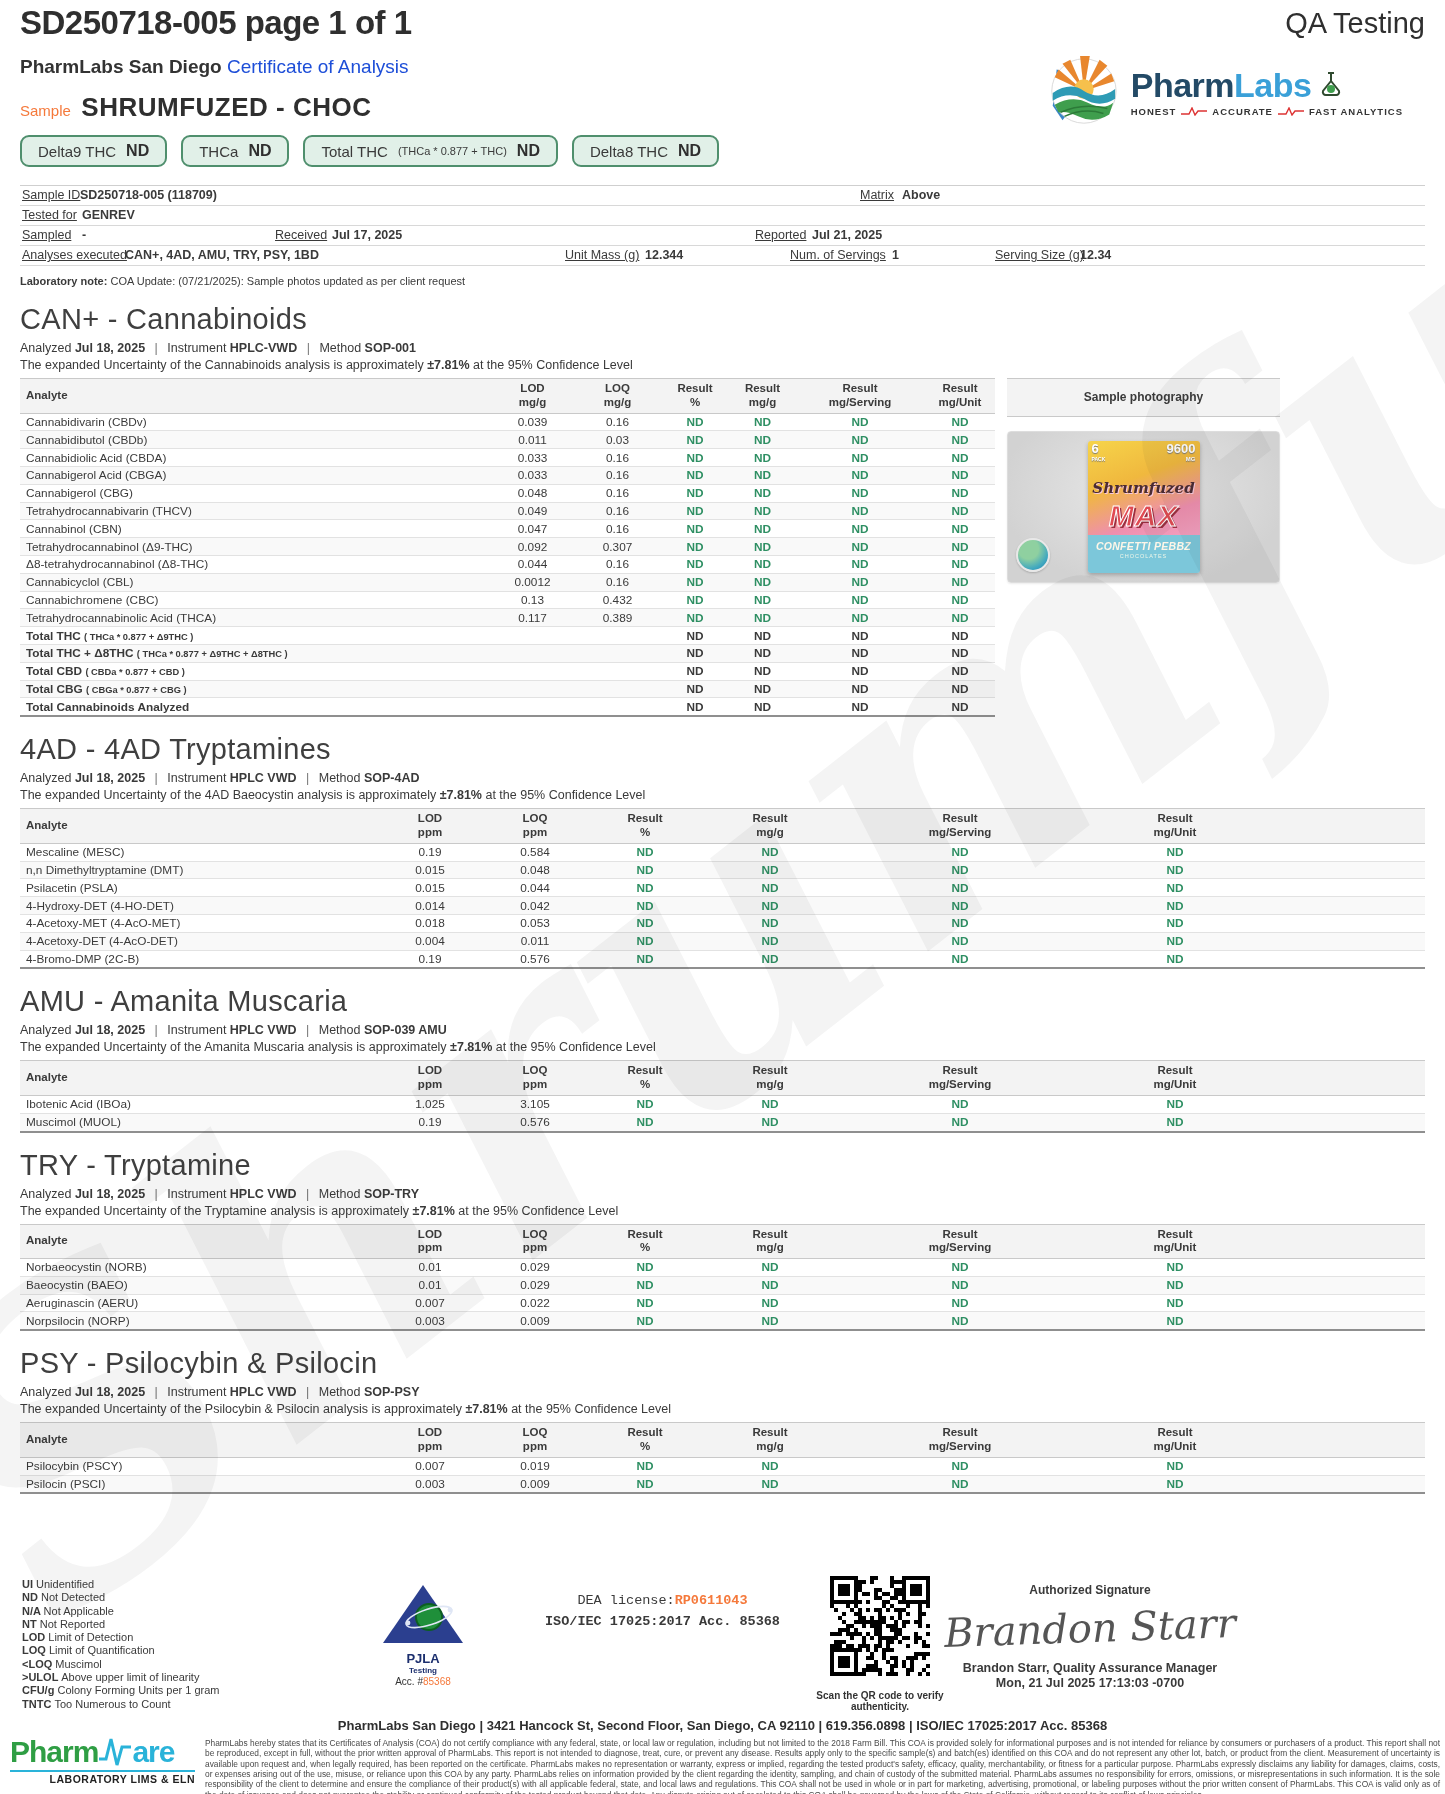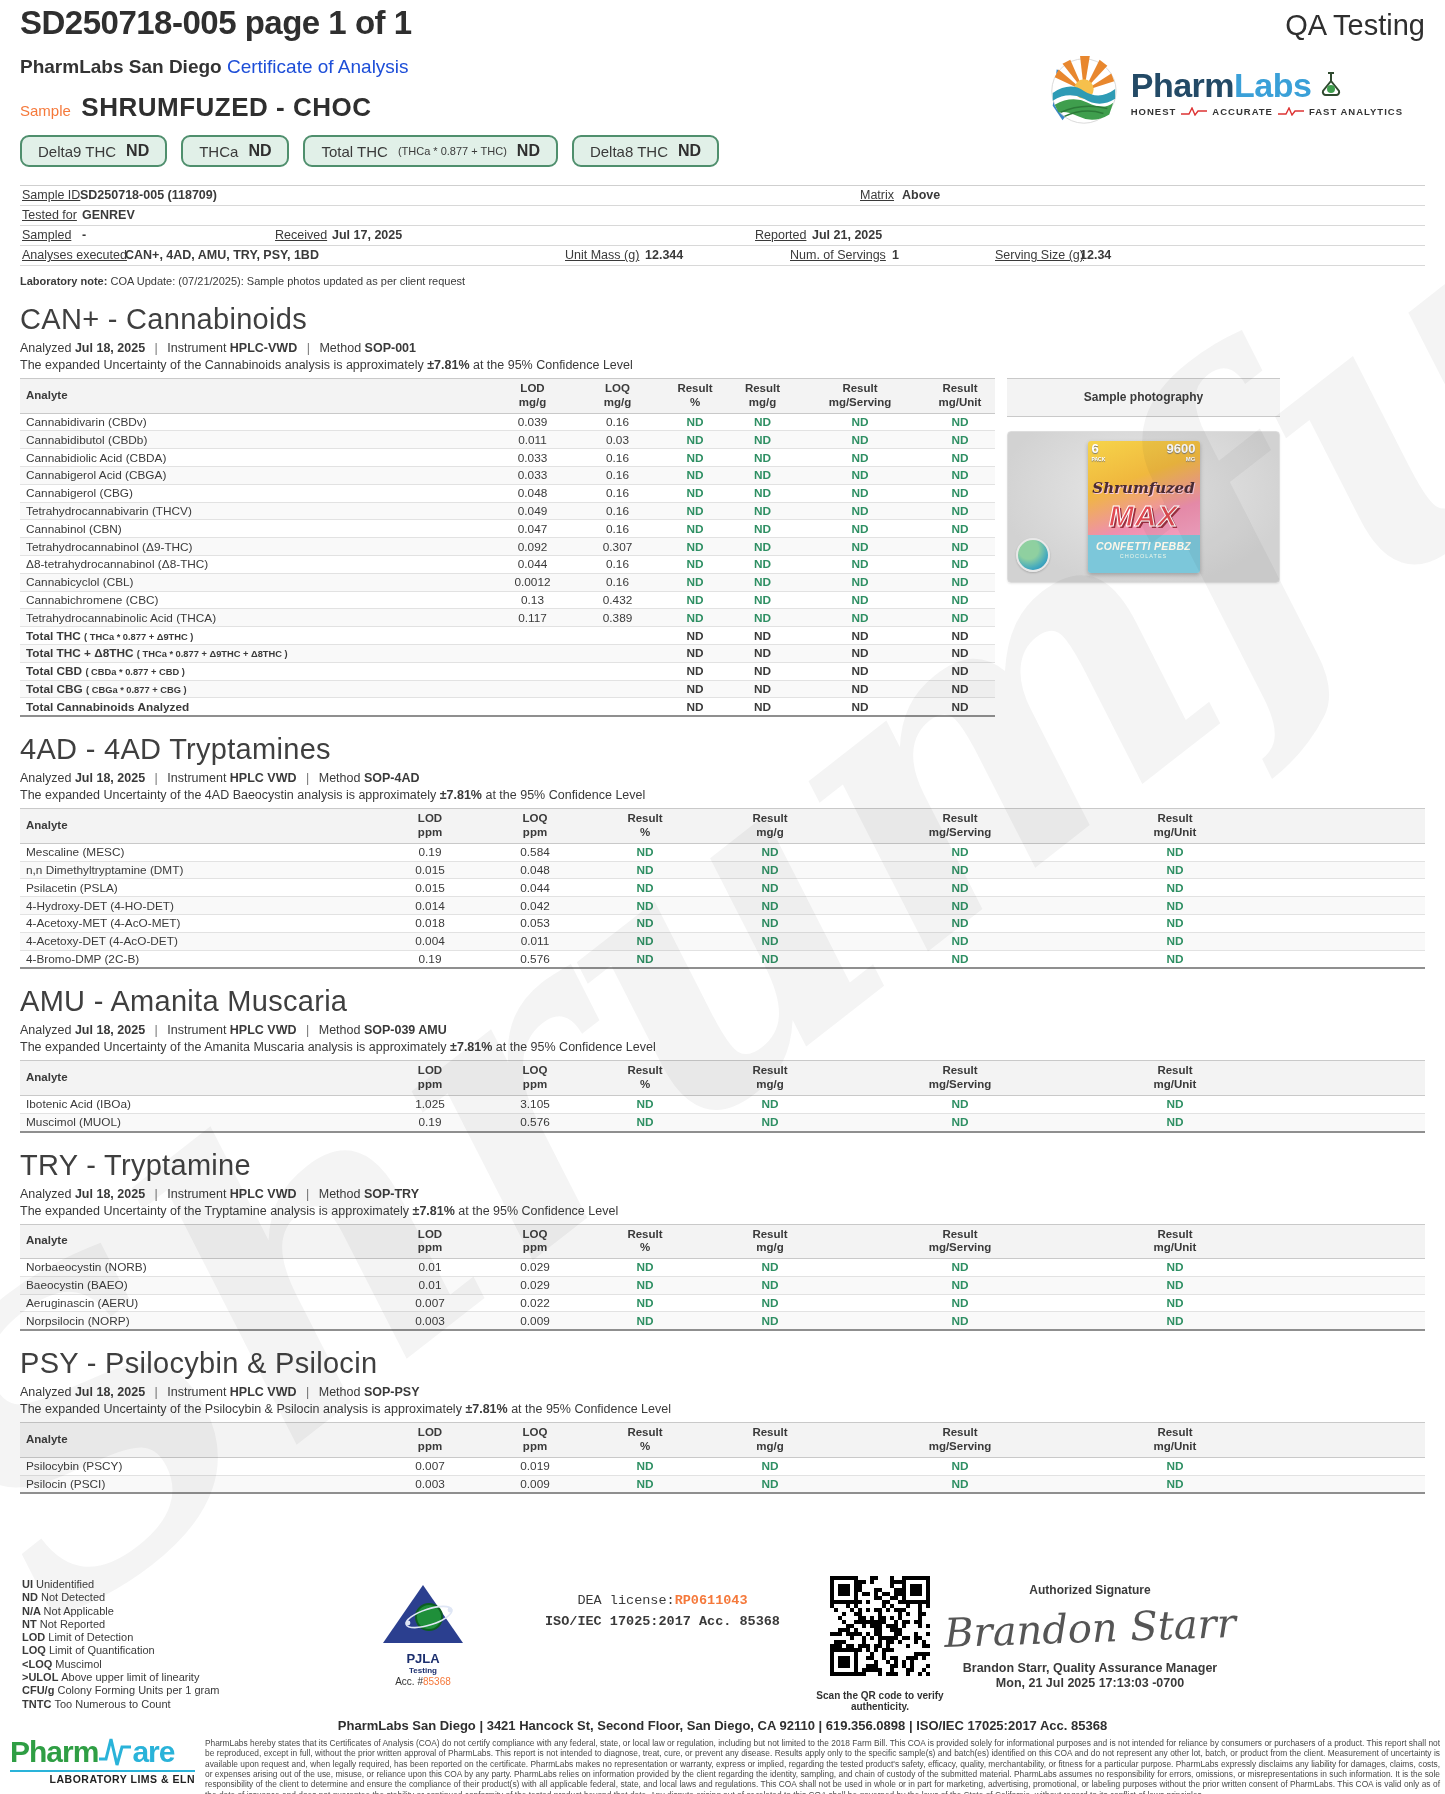--- a/index.html
+++ b/index.html
@@ -5,21 +5,21 @@
   html,body{margin:0;padding:0;background:#888;}
   .page{position:relative;width:1445px;height:1794px;background:#fff;margin:0 auto;
         font-family:"Liberation Sans",sans-serif;color:#3a3a3a;overflow:hidden;}
   .content{position:relative;z-index:1;padding:0 20px;}
   
   .watermark{position:absolute;left:-230px;top:700px;width:1900px;text-align:center;
     font-family:"DejaVu Serif",serif;font-style:italic;font-weight:bold;font-size:400px;
     color:rgba(40,40,40,0.05);transform:rotate(-38deg);transform-origin:center;
     pointer-events:none;z-index:2;white-space:nowrap;}
   
-  .toprow{display:flex;justify-content:space-between;align-items:flex-end;padding-top:4px;}
+  .toprow{display:flex;justify-content:space-between;align-items:center;padding-top:4px;}
   .doc-id{font-size:33px;font-weight:bold;color:#2f2f2f;letter-spacing:-0.5px;}
   .qa{font-size:29px;color:#2f2f2f;}
   .lab-line{margin-top:14px;font-size:19px;}
   .lab-name{font-weight:bold;color:#333;}
   .coa{color:#1d4ed8;}
   .sample-line{margin-top:14px;}
   .sample-lbl{color:#f5793b;font-size:15px;margin-right:6px;}
   .sample-name{font-size:26px;font-weight:bold;color:#2f2f2f;letter-spacing:0.5px;}
   .badges{margin-top:12px;display:flex;gap:14px;}
   .badge{border:2px solid #4f8f6d;background:#e1f0e8;border-radius:9px;

